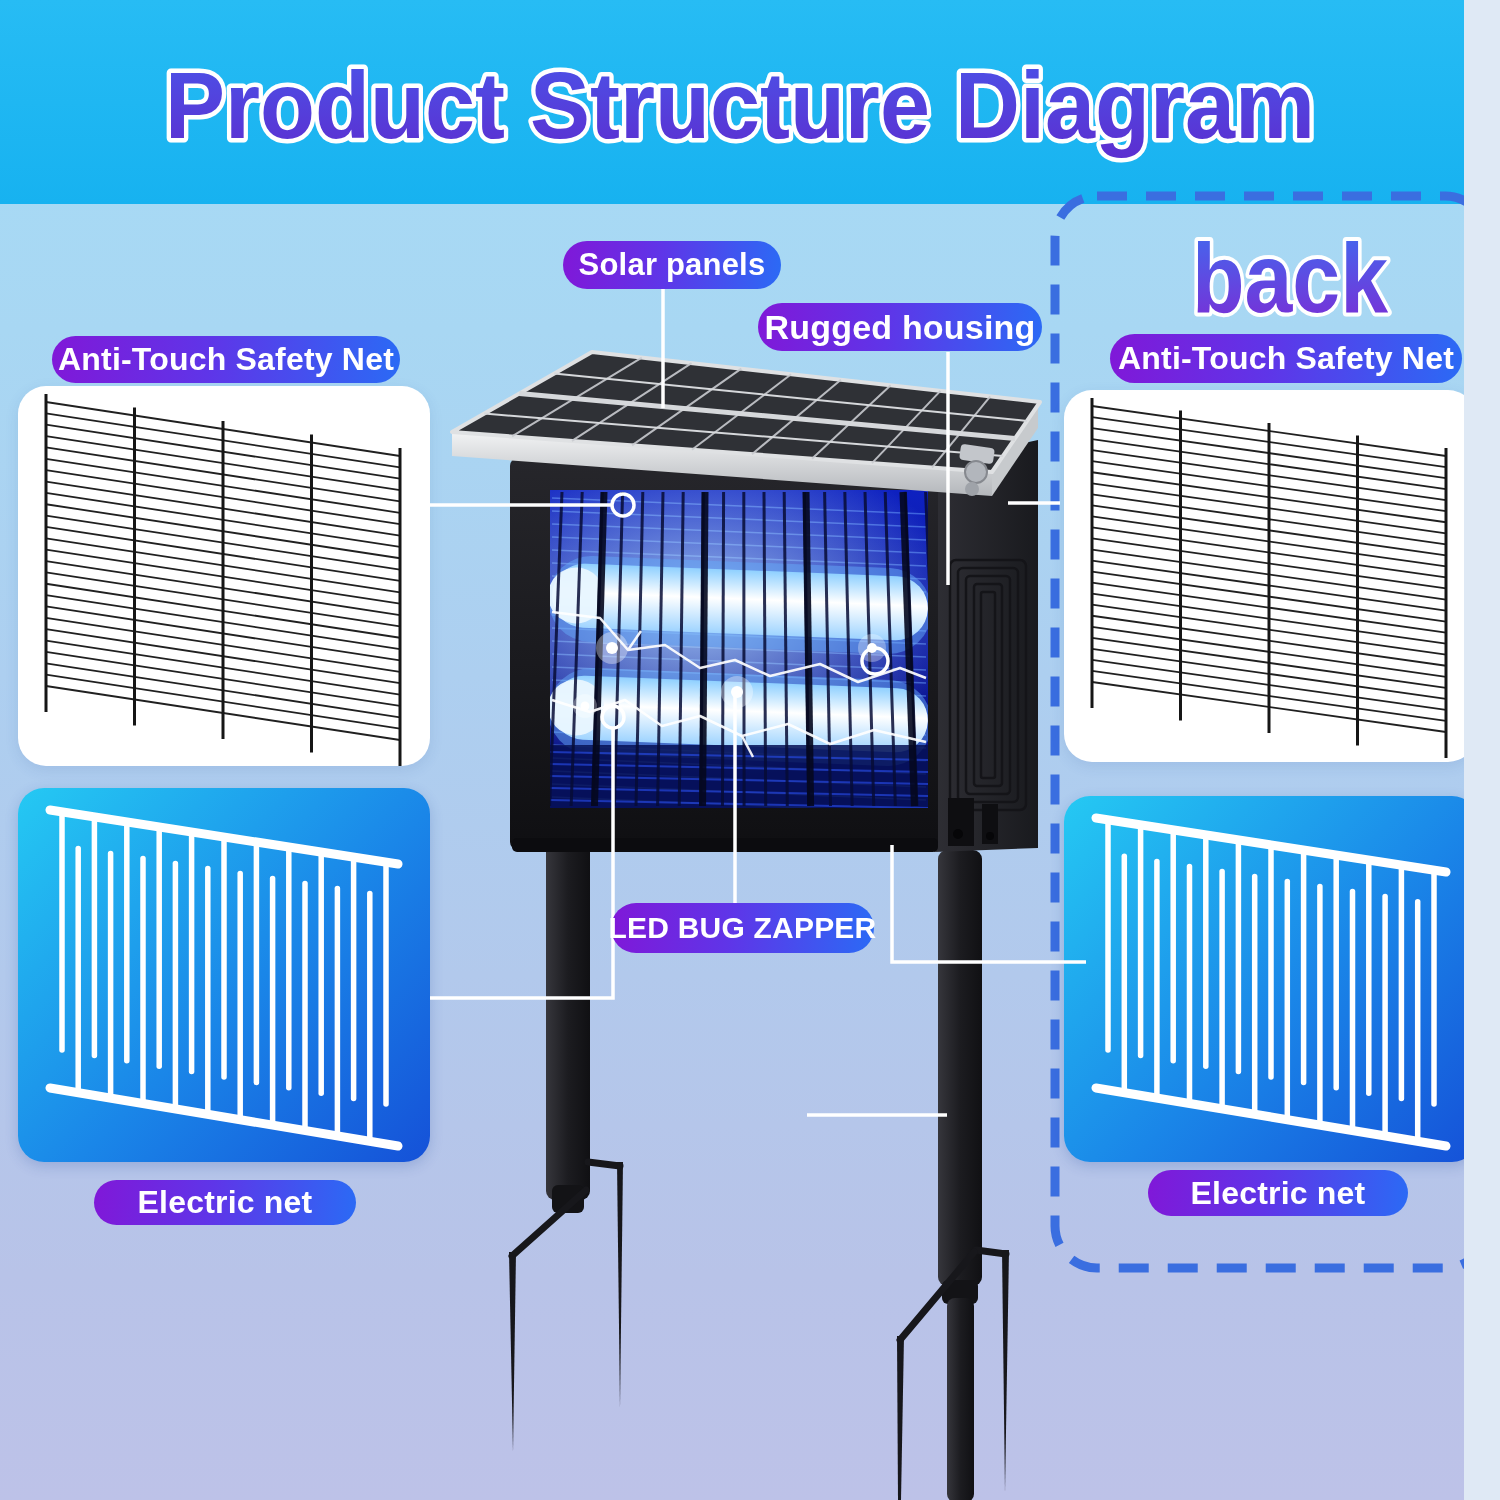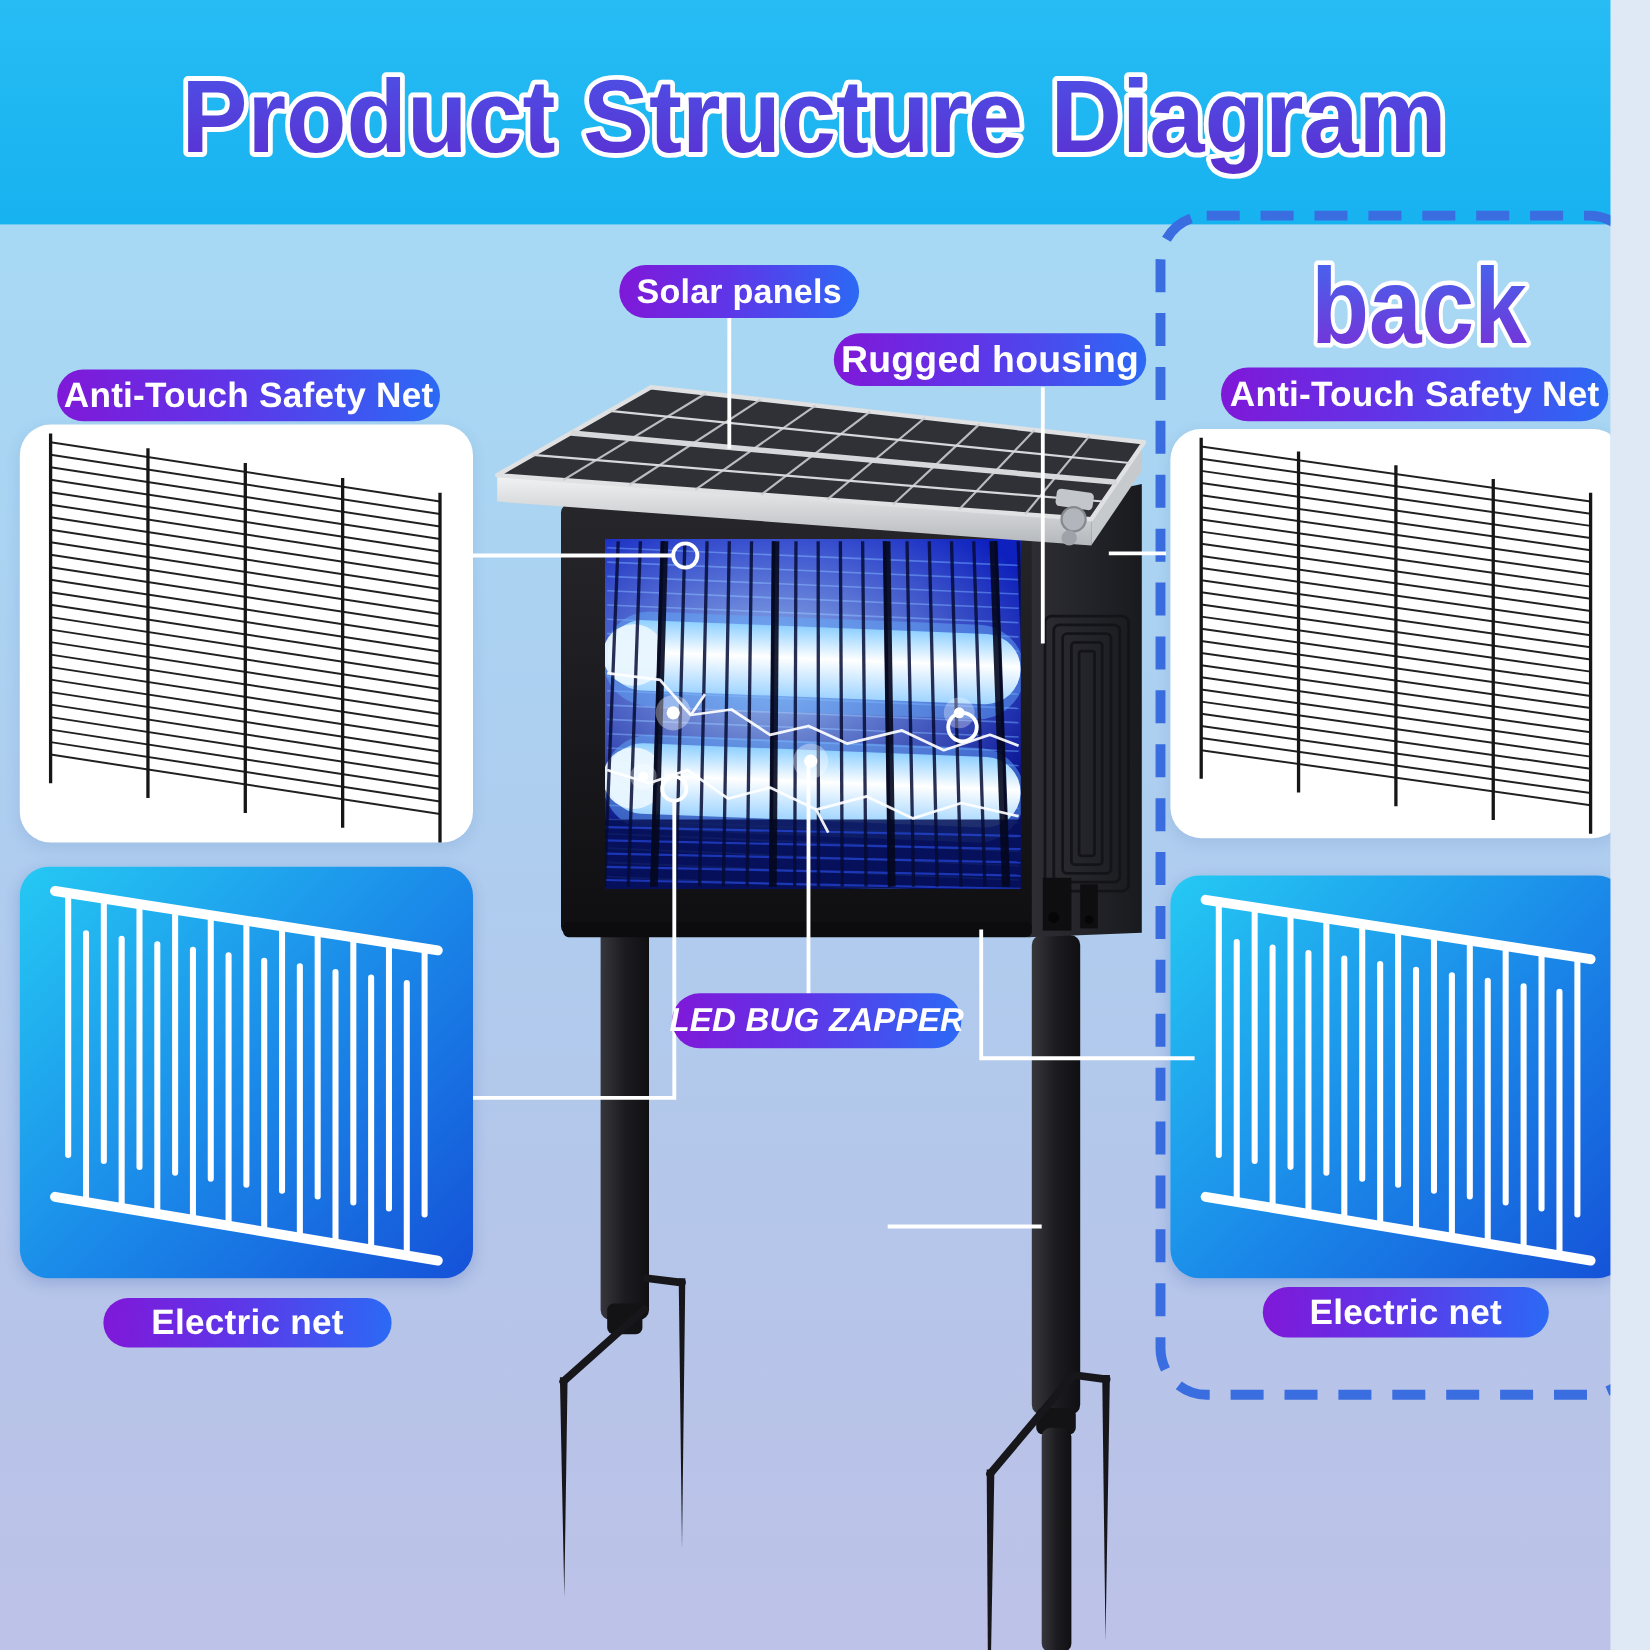--- a/index.html
+++ b/index.html
@@ -370,16 +370,16 @@
       <path d="M892,845 V962 H1086"></path>
       <path d="M807,1115 H947"></path>
       <circle cx="875" cy="661" r="13"></circle>
     </g>
   </svg>
 
   <div class="pill" style="left:563px;top:241px;width:218px;height:48px;font-size:31px;">Solar panels</div>
   <div class="pill" style="left:758px;top:303px;width:284px;height:48px;font-size:34px;">Rugged housing</div>
   <div class="pill" style="left:52px;top:336px;width:348px;height:47px;font-size:32px;">Anti-Touch Safety Net</div>
   <div class="pill" style="left:1110px;top:334px;width:352px;height:49px;font-size:32px;">Anti-Touch Safety Net</div>
-  <div class="pill" style="left:611px;top:903px;width:263px;height:50px;font-size:30px;font-style:italic;">LED BUG ZAPPER</div>
+  <div class="pill" style="left:611px;top:903px;width:263px;height:50px;font-size:30px;">LED BUG ZAPPER</div>
   <div class="pill" style="left:94px;top:1180px;width:262px;height:45px;font-size:32px;">Electric net</div>
   <div class="pill" style="left:1148px;top:1170px;width:260px;height:46px;font-size:32px;">Electric net</div>
 </div>
 
 </body></html>

